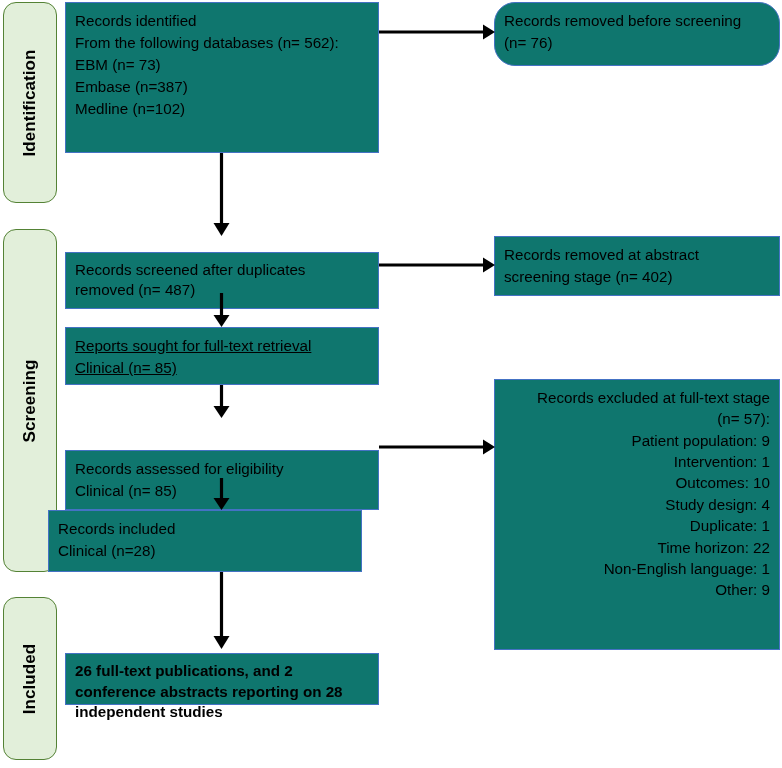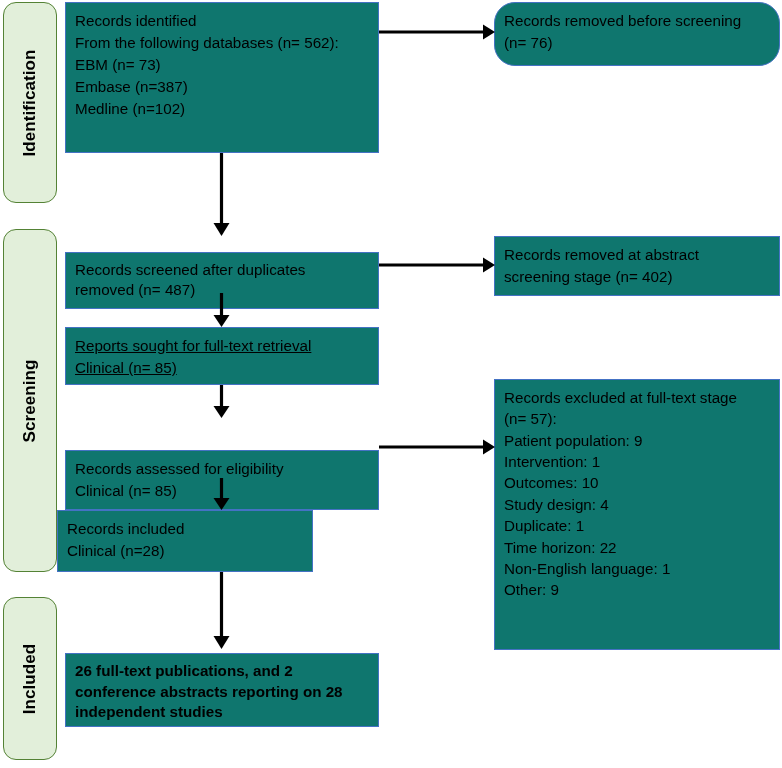--- a/index.html
+++ b/index.html
@@ -152,21 +152,21 @@
       <line x1="11.5" y1="0" x2="11.5" y2="22" stroke="#000000" stroke-width="3.2"></line>
       <polygon points="3.5,21 19.5,21 11.5,33" fill="#000000"></polygon>
     </svg>
   </div>
 
   <div class="flow-box" style="left:65px; top:418px; width:314px; height:60px;margin-top:32px;">
     <div class="box-text">Records assessed for eligibility
 Clinical (n= 85)</div>
   </div>
 
-  <div class="flow-box excluded-box" style="left:494px; top:379px; width:286px; height:271px;">
+  <div class="flow-box excluded-box" style="left:494px; top:379px; width:286px; height:271px;text-align:right;">
     <div class="box-text">Records excluded at full-text stage
 (n= 57):
 Patient population: 9
 Intervention: 1
 Outcomes: 10
 Study design: 4
 Duplicate: 1
 Time horizon: 22
 Non-English  language: 1
 Other: 9</div>
@@ -179,31 +179,31 @@
     </svg>
   </div>
 
   <div class="connector" style="left:210px; top:478px; width:24px; height:34px;">
     <svg width="24" height="34">
       <line x1="11.5" y1="0" x2="11.5" y2="21" stroke="#000000" stroke-width="3.2"></line>
       <polygon points="3.5,20 19.5,20 11.5,32" fill="#000000"></polygon>
     </svg>
   </div>
 
-  <div class="flow-box" style="left:57px; top:510px; width:256px; height:62px;">
+  <div class="flow-box" style="left:48px; top:510px; width:314px; height:62px;">
     <div class="box-text">Records included
 Clinical (n=28)</div>
   </div>
 
   <div class="connector" style="left:210px; top:572px; width:24px; height:79px;">
     <svg width="24" height="79">
       <line x1="11.5" y1="0" x2="11.5" y2="65" stroke="#000000" stroke-width="3.2"></line>
       <polygon points="3.5,64 19.5,64 11.5,77" fill="#000000"></polygon>
     </svg>
   </div>
 
-  <div class="flow-box emphasis" style="left:65px; top:653px; width:314px; height:74px;">
+  <div class="flow-box emphasis" style="left:65px; top:653px; width:314px; height:52px;">
     <div class="box-text">26 full-text publications, and 2
 conference  abstracts reporting on 28
 independent  studies</div>
   </div>
 
 </div>
 
 </body></html>

